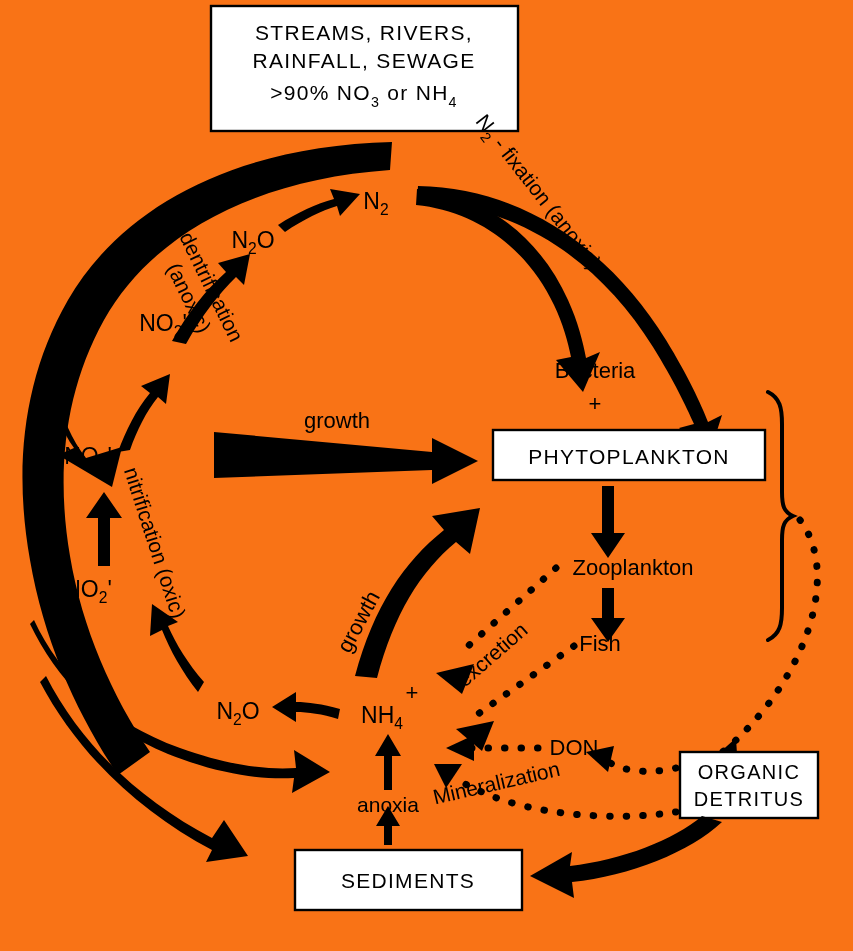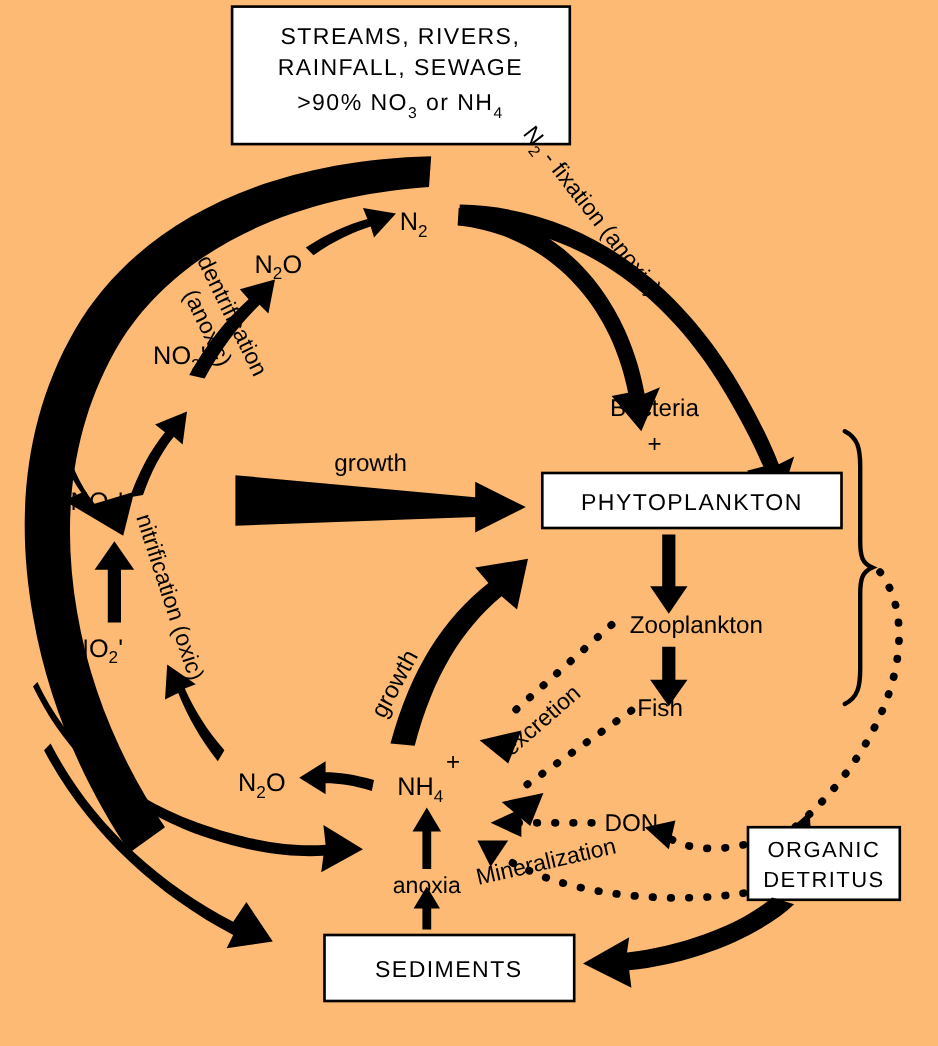--- a/index.html
+++ b/index.html
@@ -1,18 +1,18 @@
 <!DOCTYPE html>
 <html><head>
 <meta charset="utf-8">
 <style>
   html,body{margin:0;padding:0;background:#ffffff;}
   body{width:853px;height:951px;overflow:hidden;
        font-family:"Liberation Sans","DejaVu Sans",sans-serif;}
-  #diagram-root{position:relative;width:853px;height:951px;background:#fdba74;}
+  #diagram-root{position:relative;width:853px;height:951px;background:#f97316;}
   svg#cycle-svg{position:absolute;left:0;top:0;width:853px;height:951px;}
   .node-box{fill:#ffffff;stroke:#000000;stroke-width:2.4;}
   .box-label{font-family:"Liberation Sans","DejaVu Sans",sans-serif;
              text-anchor:middle;fill:#000;letter-spacing:1.3px;}
   .plain-label{font-family:"Liberation Sans","DejaVu Sans",sans-serif;
                text-anchor:middle;fill:#000;}
   .sub{font-size:0.68em;}
   .thick-shape{fill:#000;stroke:none;}
   .dotted{stroke:#000;fill:none;stroke-linecap:round;stroke-width:7;
           stroke-dasharray:0.5 16;}

